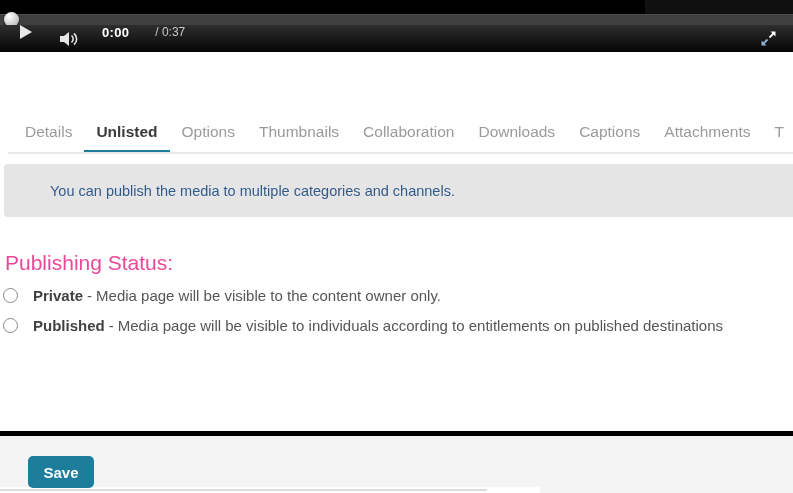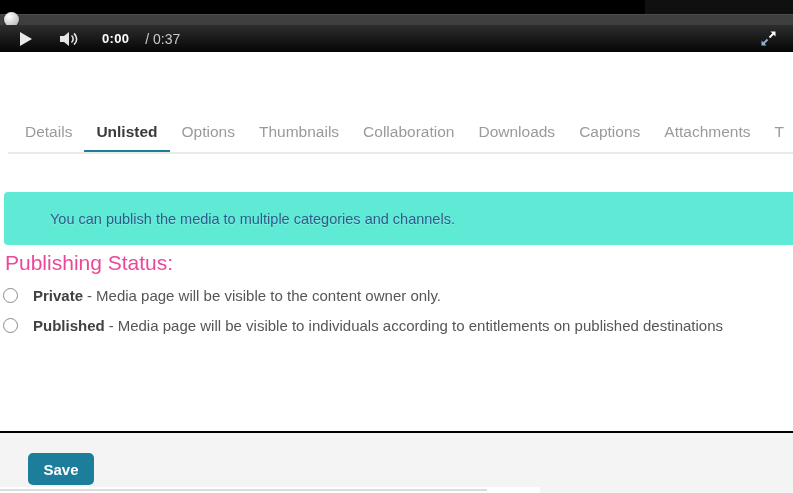--- a/index.html
+++ b/index.html
@@ -9,59 +9,59 @@
   
   .player{position:absolute;left:0;top:0;width:793px;height:52px;background:#000;}
   .video-area{position:absolute;left:0;top:0;width:793px;height:14px;background:#000;}
   .video-area-right{position:absolute;left:645px;top:0;width:148px;height:14px;background:#101010;}
   .scrubbar{position:absolute;left:0;top:14px;width:793px;height:11px;background:#3f3f3f;
             border-top:1px solid #4d4d4d;box-sizing:border-box;}
   .scrub-handle{position:absolute;left:4px;top:12px;width:15px;height:15px;border-radius:50%;
                 background:radial-gradient(circle at 35% 30%,#ffffff,#c2c2c2 70%,#9a9a9a);
                 box-shadow:0 1px 2px rgba(0,0,0,.6);}
   .controls{position:absolute;left:0;top:25px;width:793px;height:27px;
-            background:linear-gradient(#2e2e2e,#050505);display:flex;align-items:center;}
+            background:linear-gradient(#2e2e2e,#050505);display:flex;}
   .play-btn{margin-left:20px;width:0;height:0;border-left:12px solid #e9e9e9;
             border-top:7px solid transparent;border-bottom:7px solid transparent;cursor:pointer;}
   .vol-btn{margin-left:28px;display:flex;align-items:center;cursor:pointer;}
   .time{margin-left:22px;font-size:13px;color:#fff;font-weight:bold;letter-spacing:.3px;}
-  .dur{margin-left:16px;font-size:14px;color:#c9c9c9;font-weight:normal;}
+  .dur{margin-left:26px;font-size:12px;color:#c9c9c9;font-weight:normal;}
   .spacer{flex:1;}
   .fs-btn{margin-right:16px;cursor:pointer;display:flex;align-items:center;}
 
   
   .tabs{position:absolute;left:0;top:114px;width:793px;height:40px;box-sizing:border-box;
         border-bottom:2px solid #e9e9e9;display:flex;align-items:stretch;padding-left:5px;
         overflow:hidden;white-space:nowrap;margin-left:8px;}
   .tab{padding:0 12px;line-height:36px;font-size:15.5px;color:#9a9a9a;cursor:pointer;
        border-bottom:4px solid transparent;margin-bottom:-2px;flex:0 0 auto;}
   .tab.active{color:#3b3b3b;font-weight:bold;border-bottom-color:#1d7e9b;}
 
   
-  .banner{position:absolute;left:4px;top:192px;width:789px;height:53px;background:#5eead4;
+  .banner{position:absolute;left:4px;top:164px;width:789px;height:53px;background:#e5e5e5;
           border-radius:4px 0 0 4px;display:flex;align-items:center;}
   .banner-text{margin-left:46px;font-size:14.5px;color:#315a8c;
                text-shadow:0 1px 0 rgba(255,255,255,.25);}
 
   
   .status-heading{position:absolute;left:5px;top:251px;font-size:21px;color:#ec4899;}
   .options{position:absolute;left:3px;top:280px;width:780px;}
   .option-row{display:flex;align-items:center;height:30px;}
   .radio{width:13px;height:13px;border:1.5px solid #8a8a8a;border-radius:50%;background:#fff;
          box-sizing:content-box;position:relative;flex:0 0 auto;cursor:pointer;}
   .radio.checked{border-color:#1c1c1c;}
   .radio.checked::after{content:'';position:absolute;left:1.5px;top:1.5px;right:1.5px;bottom:1.5px;
                         border-radius:50%;background:#5222d0;}
   .option-label{margin-left:15px;font-size:15px;color:#565656;}
   .option-name{font-weight:bold;color:#414141;}
   .option-sep{margin:0 4px;}
 
   
   .footer{position:absolute;left:0;top:431px;width:793px;height:56px;background:#f4f4f4;
-          border-top:2px solid #000000;box-sizing:border-box;}
+          border-top:5px solid #000000;box-sizing:border-box;}
   .save-btn{position:absolute;left:28px;top:20px;width:66px;height:32px;background:#1d7e9b;
             border:none;border-radius:5px;color:#fff;font-weight:bold;font-size:15px;
             font-family:"Liberation Sans",sans-serif;cursor:pointer;}
   .footer-ext{position:absolute;left:540px;top:486px;width:253px;height:7px;background:#f4f4f4;}
   .bottom-line{position:absolute;left:0;top:489px;width:487px;height:2px;background:#dcdcdc;}
 </style>
 </head>
 <body>
 
 <div class="page">

